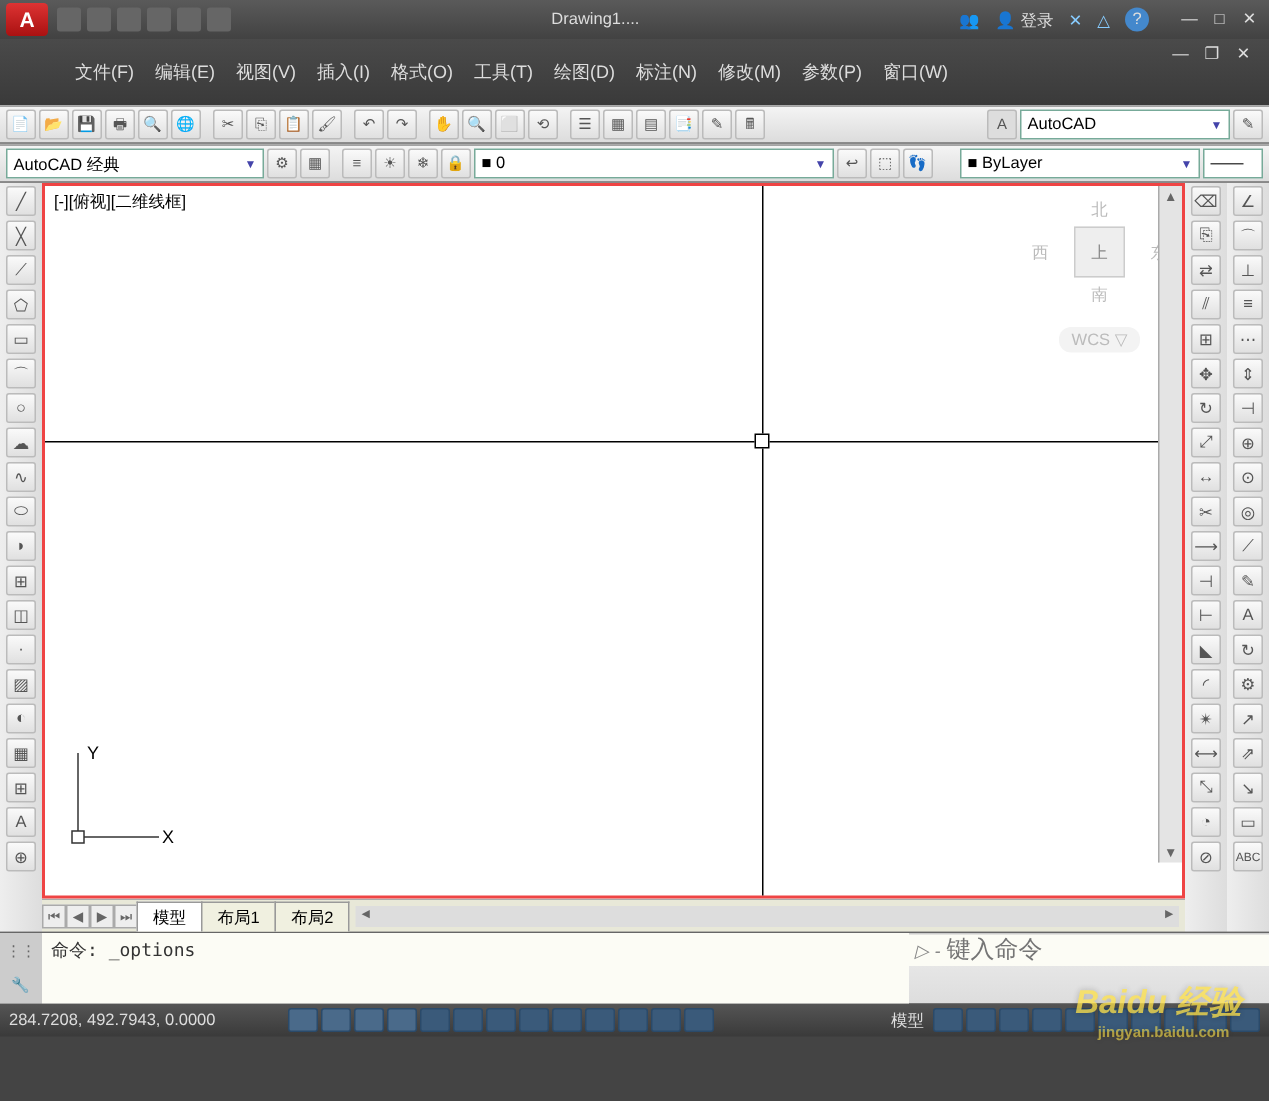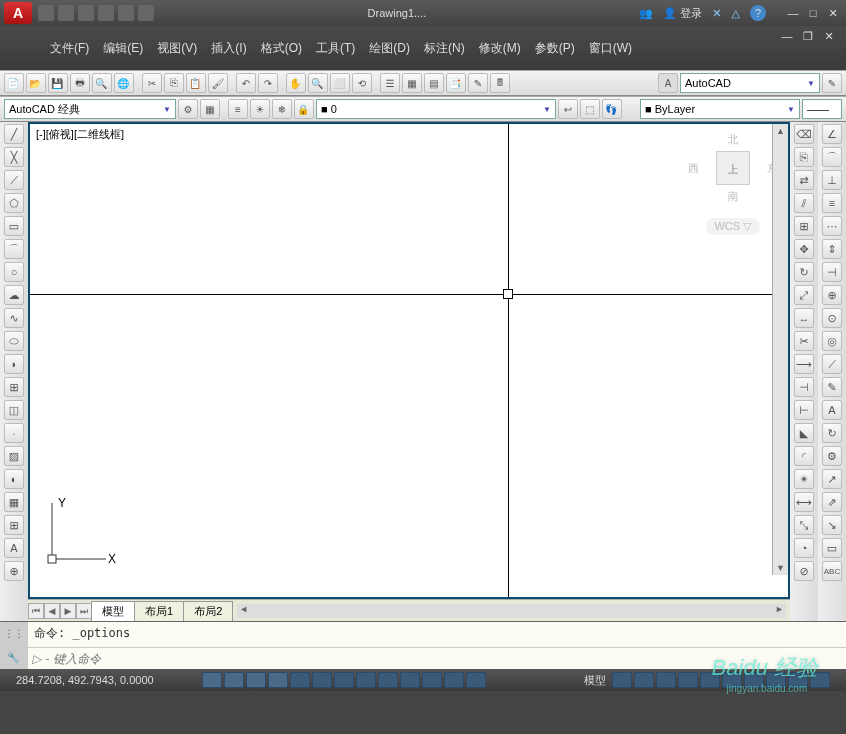--- a/index.html
+++ b/index.html
@@ -19,21 +19,21 @@
 .toolbar-row { height: 26px; background: linear-gradient(#f4f4f4,#dcdcdc); border-top: 1px solid #aaa; border-bottom: 1px solid #888; display: flex; align-items: center; padding: 0 4px; gap: 2px; }
 .tb-btn { width: 20px; height: 20px; background: linear-gradient(#fafafa,#e0e0e0); border: 1px solid #bbb; border-radius: 2px; display: flex; align-items: center; justify-content: center; font-size: 10px; color: #555; }
 .tb-sep { width: 4px; }
 .combo { height: 20px; background: #fff; border: 1px solid #7a9; font-size: 11px; padding: 0 4px; display: flex; align-items: center; justify-content: space-between; }
 .combo .arrow { font-size: 8px; color: #44a; }
 .workarea { display: flex; height: 499px; background: #e8e8e8; }
 .left-tools, .right-tools { width: 28px; background: linear-gradient(90deg,#eee,#ddd); display: flex; flex-direction: column; align-items: center; padding: 2px 0; gap: 3px; }
 .right-stack { display: flex; }
 .tool-btn { width: 20px; height: 20px; background: linear-gradient(#fafafa,#e0e0e0); border: 1px solid #bbb; border-radius: 2px; display:flex;align-items:center;justify-content:center;font-size:11px;color:#555; }
 .canvas-wrap { flex: 1; display: flex; flex-direction: column; }
-.canvas { flex: 1; background: #fff; border: 2px solid #0c4a6e; position: relative; }
+.canvas { flex: 1; background: #fff; border: 2px solid #ef4444; position: relative; }
 .view-label { position: absolute; top: 3px; left: 6px; font-size: 11px; color: #000; }
 .crosshair-v { position: absolute; left: 63%; top: 0; bottom: 0; width: 1px; background: #000; }
 .crosshair-h { position: absolute; top: 36%; left: 0; right: 0; height: 1px; background: #000; }
 .pickbox { position: absolute; left: 63%; top: 36%; width: 10px; height: 10px; border: 1px solid #000; transform: translate(-50%,-50%); background: #fff; }
 .viewcube { position: absolute; right: 10px; top: 8px; width: 90px; font-size: 11px; color: #bbb; text-align: center; }
 .viewcube .cube { width: 34px; height: 34px; background: #eee; border: 1px solid #ccc; margin: 4px auto; line-height: 34px; color: #888; }
 .viewcube .wcs { margin-top: 14px; background: #f3f3f3; border-radius: 8px; padding: 2px 8px; display: inline-block; }
 .scroll-v { position: absolute; right: 0; top: 0; bottom: 22px; width: 16px; background: #e4e4e4; border-left: 1px solid #aaa; }
 .scroll-v::before { content:'▲'; position:absolute; top:2px; left:3px; font-size:9px; color:#666;}
 .scroll-v::after { content:'▼'; position:absolute; bottom:2px; left:3px; font-size:9px;color:#666;}
@@ -44,26 +44,26 @@
 .tab-nav { width:16px;height:16px;border:1px solid #aaa;background:#eee;line-height:14px;text-align:center;font-size:9px;color:#666;}
 .tab { padding: 2px 10px; border: 1px solid #999; border-bottom: none; background: #f0f0e0; margin-left: -1px; }
 .tab.active { background: #fff; }
 .hscroll { flex:1; height:14px; margin: 0 4px; background:#ddd; position:relative; }
 .hscroll::before{content:'◄';position:absolute;left:2px;font-size:9px;color:#666;}
 .hscroll::after{content:'►';position:absolute;right:2px;font-size:9px;color:#666;}
 .cmdbar { height: 48px; background: linear-gradient(#eee,#ddd); border-top: 1px solid #666; display: flex; }
 .cmd-handle { width: 28px; background: #ccc; display:flex;flex-direction:column;align-items:center;justify-content:space-around;font-size:10px;color:#666;}
 .cmd-text { flex: 1; background: #fcfcf5; padding: 3px 6px; font-size: 12px; font-family: SimSun, monospace; color: #333; }
 .cmd-input-row { display: flex; align-items: center; background:#fcfcf5; border-top:1px solid #ccc; height:22px; padding:0 4px; font-style:italic; color:#888; font-size:12px;}
-.statusbar { height: 22px; background: linear-gradient(#555,#3a3a3a); display: flex; align-items: center; color: #ddd; font-size: 11px; padding: 0 16px; gap: 6px;}
+.statusbar { height: 22px; background: linear-gradient(#555,#3a3a3a); display: flex; align-items: center; color: #ddd; font-size: 11px; padding: 0 6px; gap: 6px;}
 .status-coords { width: 180px; }
 .status-btns { display: flex; gap: 2px; }
 .status-btn { width: 20px; height: 16px; background: #3a5a7a; border: 1px solid #2a4a6a; border-radius:2px;}
 .status-btn.lt { background:#4a6a8a;}
-.watermark { position: absolute; right: 28px; bottom: 40px; color: #5eead4; font-size: 22px; opacity: 0.75; font-weight: normal; font-style: italic; text-shadow: 0 0 4px rgba(0,0,0,.3);}
+.watermark { position: absolute; right: 18px; bottom: 40px; color: #fde047; font-size: 22px; opacity: 0.75; font-weight: bold; font-style: italic; text-shadow: 0 0 4px rgba(0,0,0,.3);}
 .watermark small{display:block;font-size:10px;font-style:normal;opacity:.8;padding-left:15px;}
 </style>
 </head>
 <body>
 
 <div class="titlebar">
   <div class="app-logo">A</div>
   <div class="qat">
     <div class="qat-btn"></div>
     <div class="qat-btn"></div>
@@ -282,26 +282,26 @@
       <div class="tool-btn" style="font-size:8px">ABC</div>
     </div>
   </div>
 </div>
 
 <div class="cmdbar">
   <div class="cmd-handle">
       <span>⋮⋮</span>
       <span>🔧</span>
     </div>
-  <div style="flex:1;display:flex;flex-direction:column">
+  <div style="flex:1;display:flex;">
     <div class="cmd-text">命令: _options</div>
     <div class="cmd-input-row">
       <span>▷</span>
       <span style="margin-left:4px">-</span>
-      <input style="flex: 1 1 0%; border: none; background: transparent; font-style: italic; font-size: 12px; padding: 0px 4px; outline: none;" placeholder="键入命令">
+      <input style="flex: 1 1 0%; border: none; background: transparent; font-size: 16px; padding: 0px 4px; outline: none;" placeholder="键入命令">
     </div>
   </div>
 </div>
 
 <div class="statusbar">
   <div class="status-coords">284.7208, 492.7943, 0.0000</div>
   <div class="status-btns">
     <div class="status-btn lt"></div>
     <div class="status-btn lt"></div>
     <div class="status-btn lt"></div>

